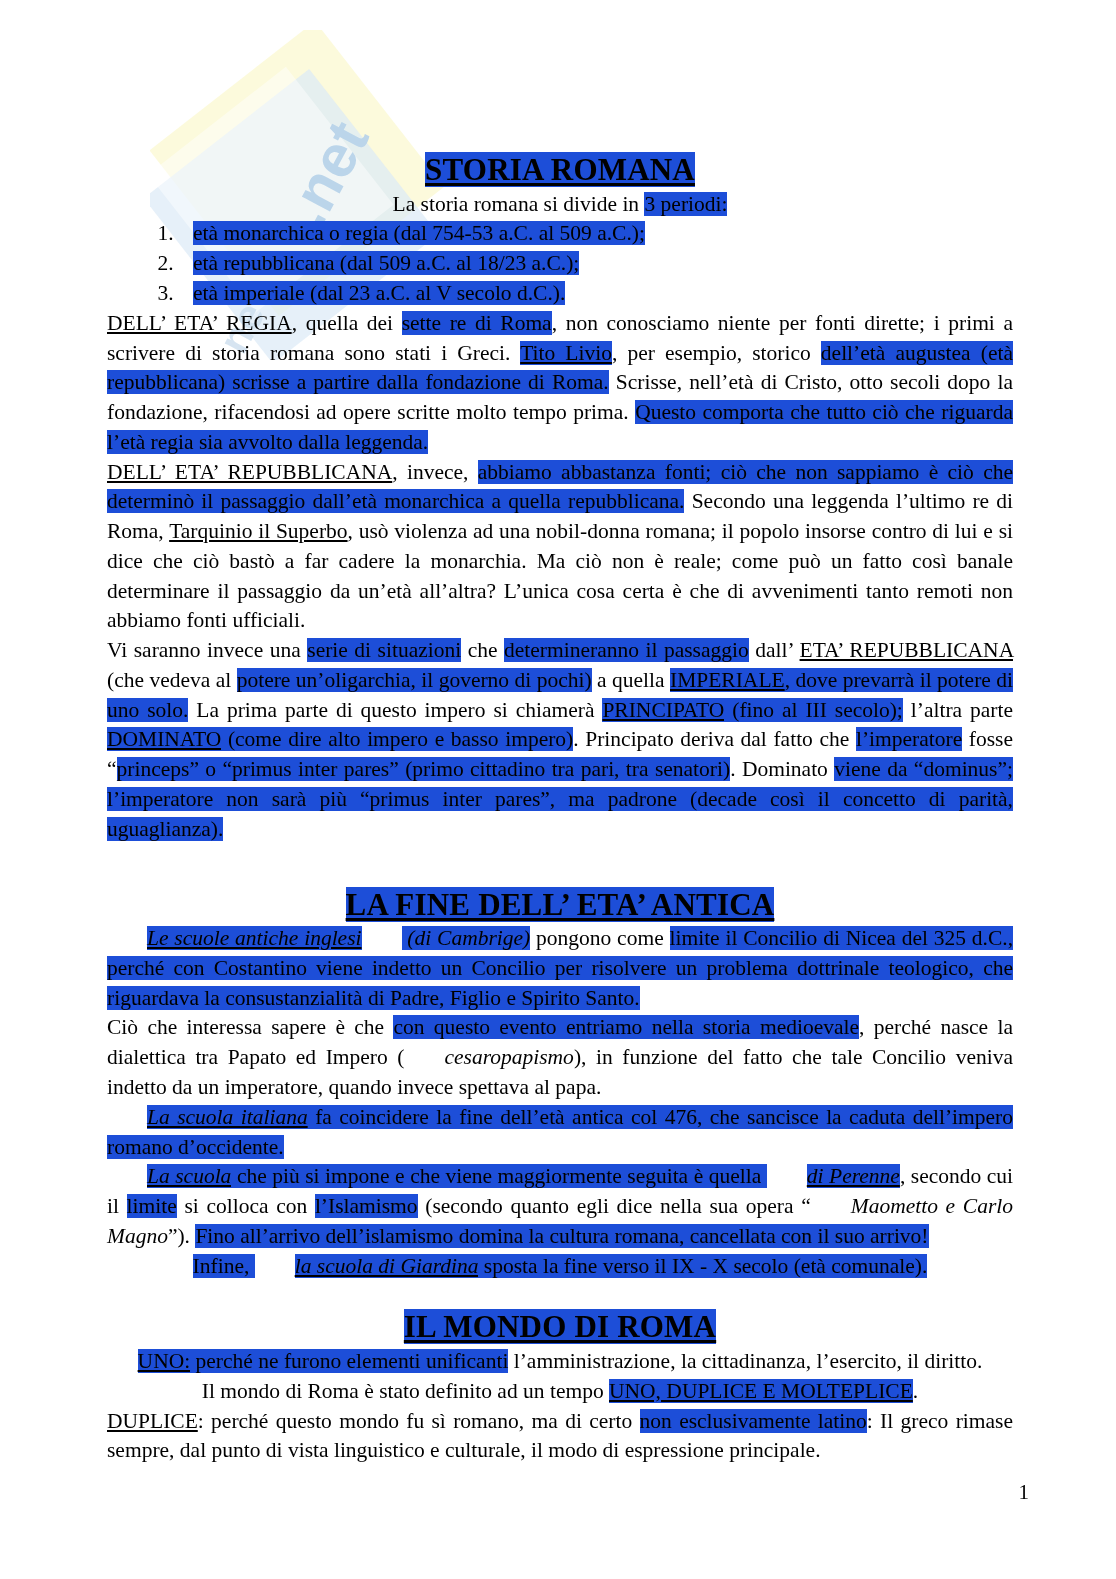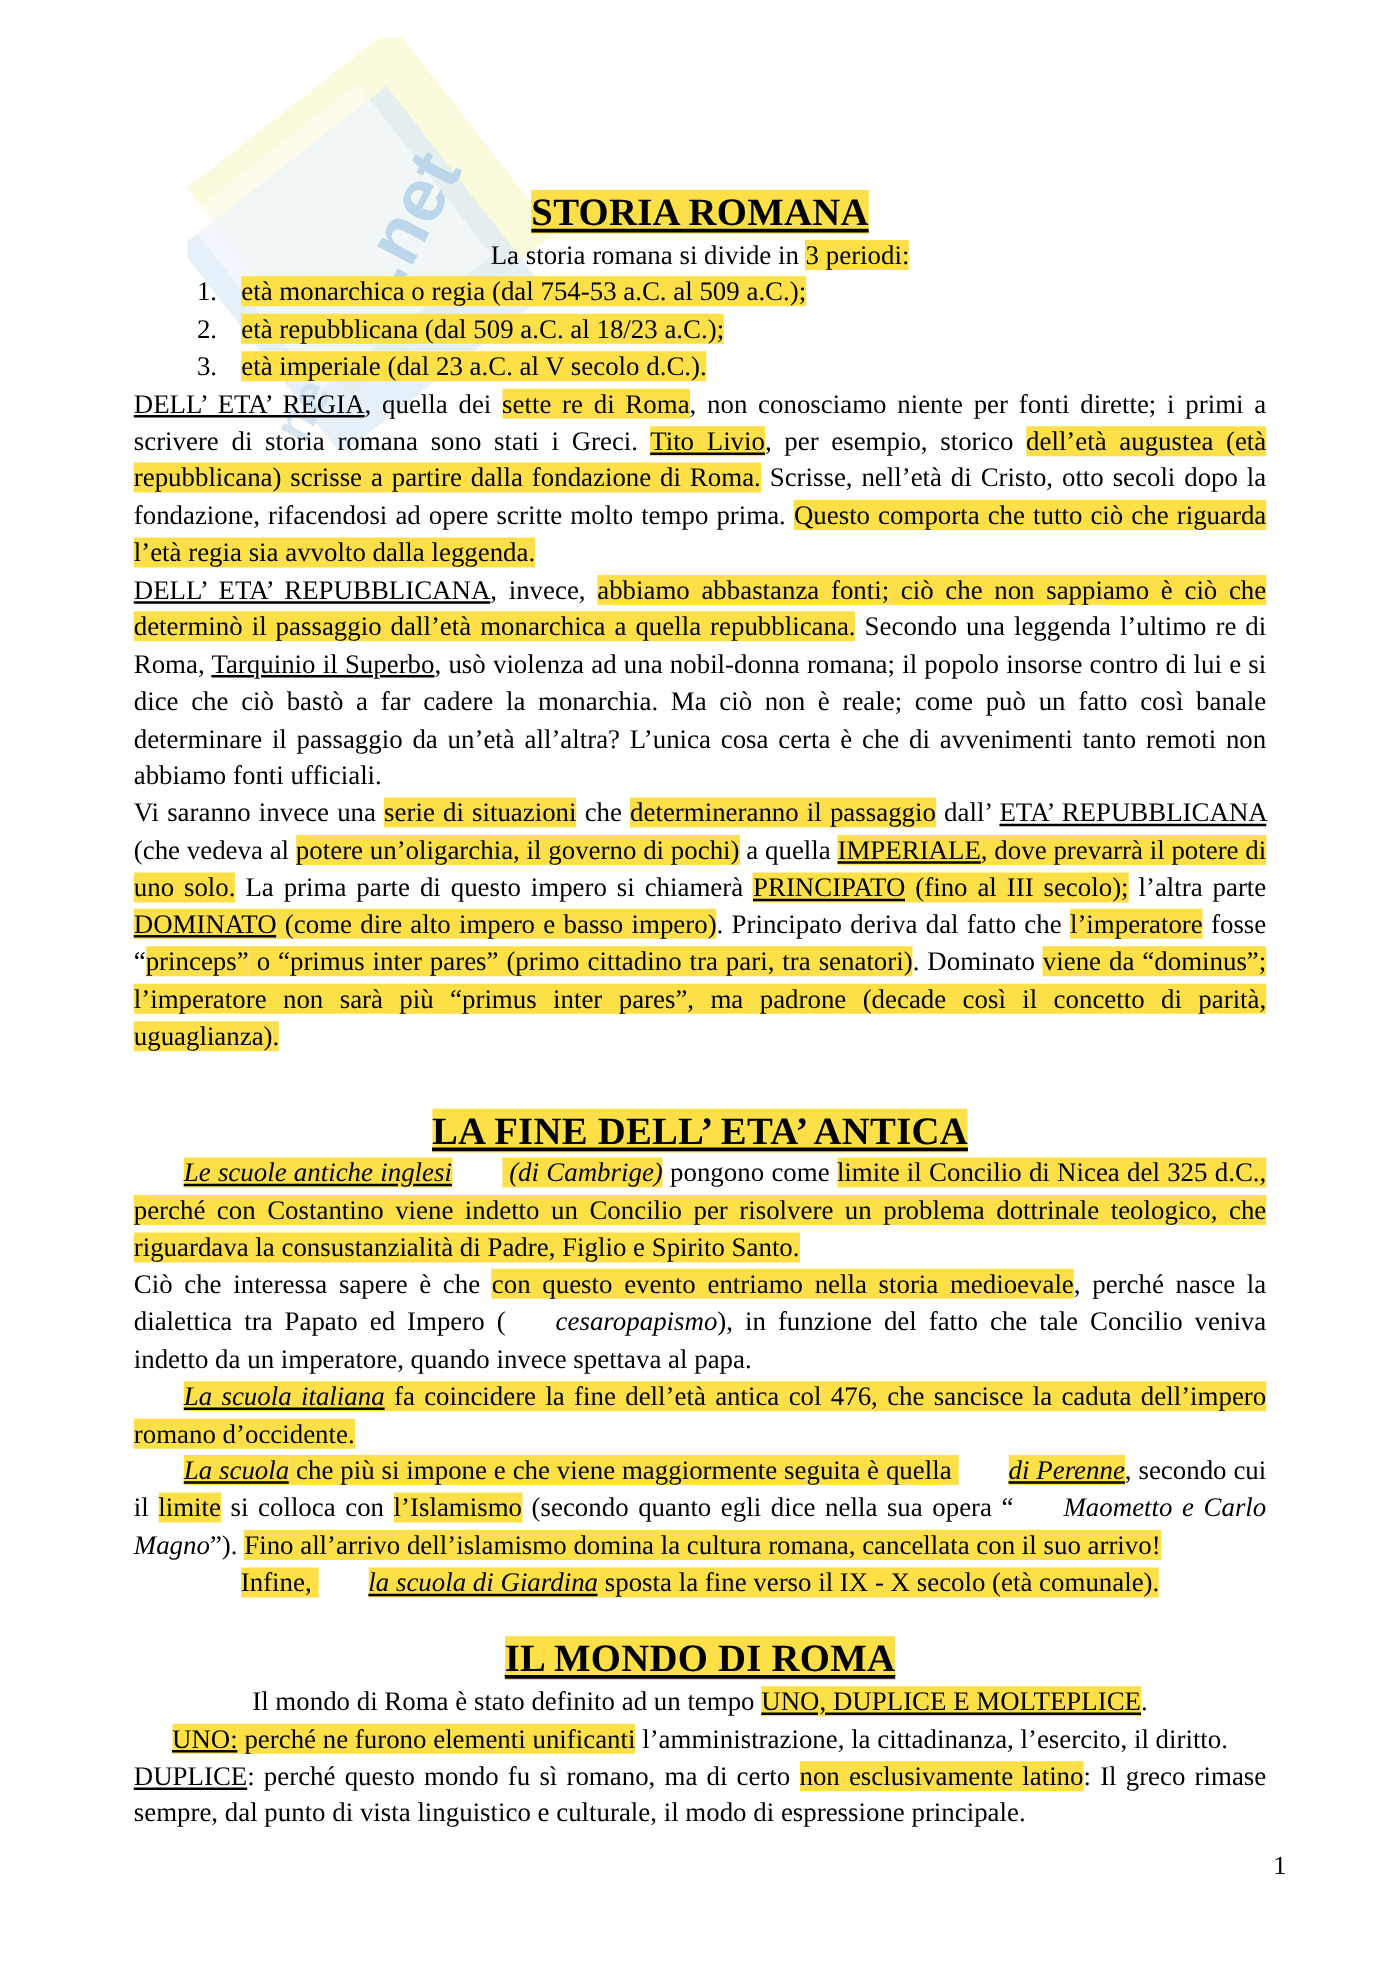--- a/index.html
+++ b/index.html
@@ -65,21 +65,21 @@
 
   ol.periods {
     margin: 0;
     padding: 0 0 0 72px;
     font-size: 21.5px;
     line-height: 1.385;
     list-style-position: outside;
   }
   ol.periods li { padding-left: 14px; }
 
-  .hl { background-color: #fde047; }
+  .hl { background-color: #1d4ed8; }
   .u  { text-decoration: underline; text-underline-offset: 2px; }
   .it { font-style: italic; margin-left: 40px; }
 
   .spacer-lg { height: 40px; }
   .spacer-md { height: 26px; }
 
   .pagenum {
     position: absolute;
     right: 87px;
     top: 1480px;
@@ -139,23 +139,23 @@
     <p><span class="hl u it">La scuola italiana</span><span class="hl"> fa coincidere la fine dell’età antica col 476, che sancisce la caduta dell’impero romano d’occidente.</span></p>
 
     <p><span class="hl u it">La scuola</span><span class="hl"> che più si impone e che viene maggiormente seguita è quella </span><span class="hl u it">di Perenne</span><span>, secondo cui il </span><span class="hl">limite</span><span> si colloca con </span><span class="hl">l’Islamismo</span><span> (secondo quanto egli dice nella sua opera “</span><span class="it">Maometto e Carlo Magno</span><span>”). </span><span class="hl">Fino all’arrivo dell’islamismo domina la cultura romana, cancellata con il suo arrivo!</span></p>
 
     <p class="left"><span class="hl">Infine, </span><span class="hl u it">la scuola di Giardina</span><span class="hl"> sposta la fine verso il IX - X secolo (età comunale).</span></p>
 
     <div class="spacer-md"></div>
 
     <h1 class="doc-head"><span class="hl">IL MONDO DI ROMA</span></h1>
 
+    <p class="left"><span class="hl u">UNO:</span><span class="hl"> perché ne furono elementi unificanti</span><span> l’amministrazione, la cittadinanza, l’esercito, il diritto.</span></p>
+
     <p class="left"><span>Il mondo di Roma è stato definito ad un tempo </span><span class="hl u">UNO, DUPLICE E MOLTEPLICE</span><span>.</span></p>
-
-    <p class="left"><span class="hl u">UNO:</span><span class="hl"> perché ne furono elementi unificanti</span><span> l’amministrazione, la cittadinanza, l’esercito, il diritto.</span></p>
 
     <p><span class="u">DUPLICE</span><span>: perché questo mondo fu sì romano, ma di certo </span><span class="hl">non esclusivamente latino</span><span>: Il greco rimase sempre, dal punto di vista linguistico e culturale, il modo di espressione principale.</span></p>
 
   </div>
 
   <div class="pagenum">1</div>
 
 </div>
 
 </body></html>

